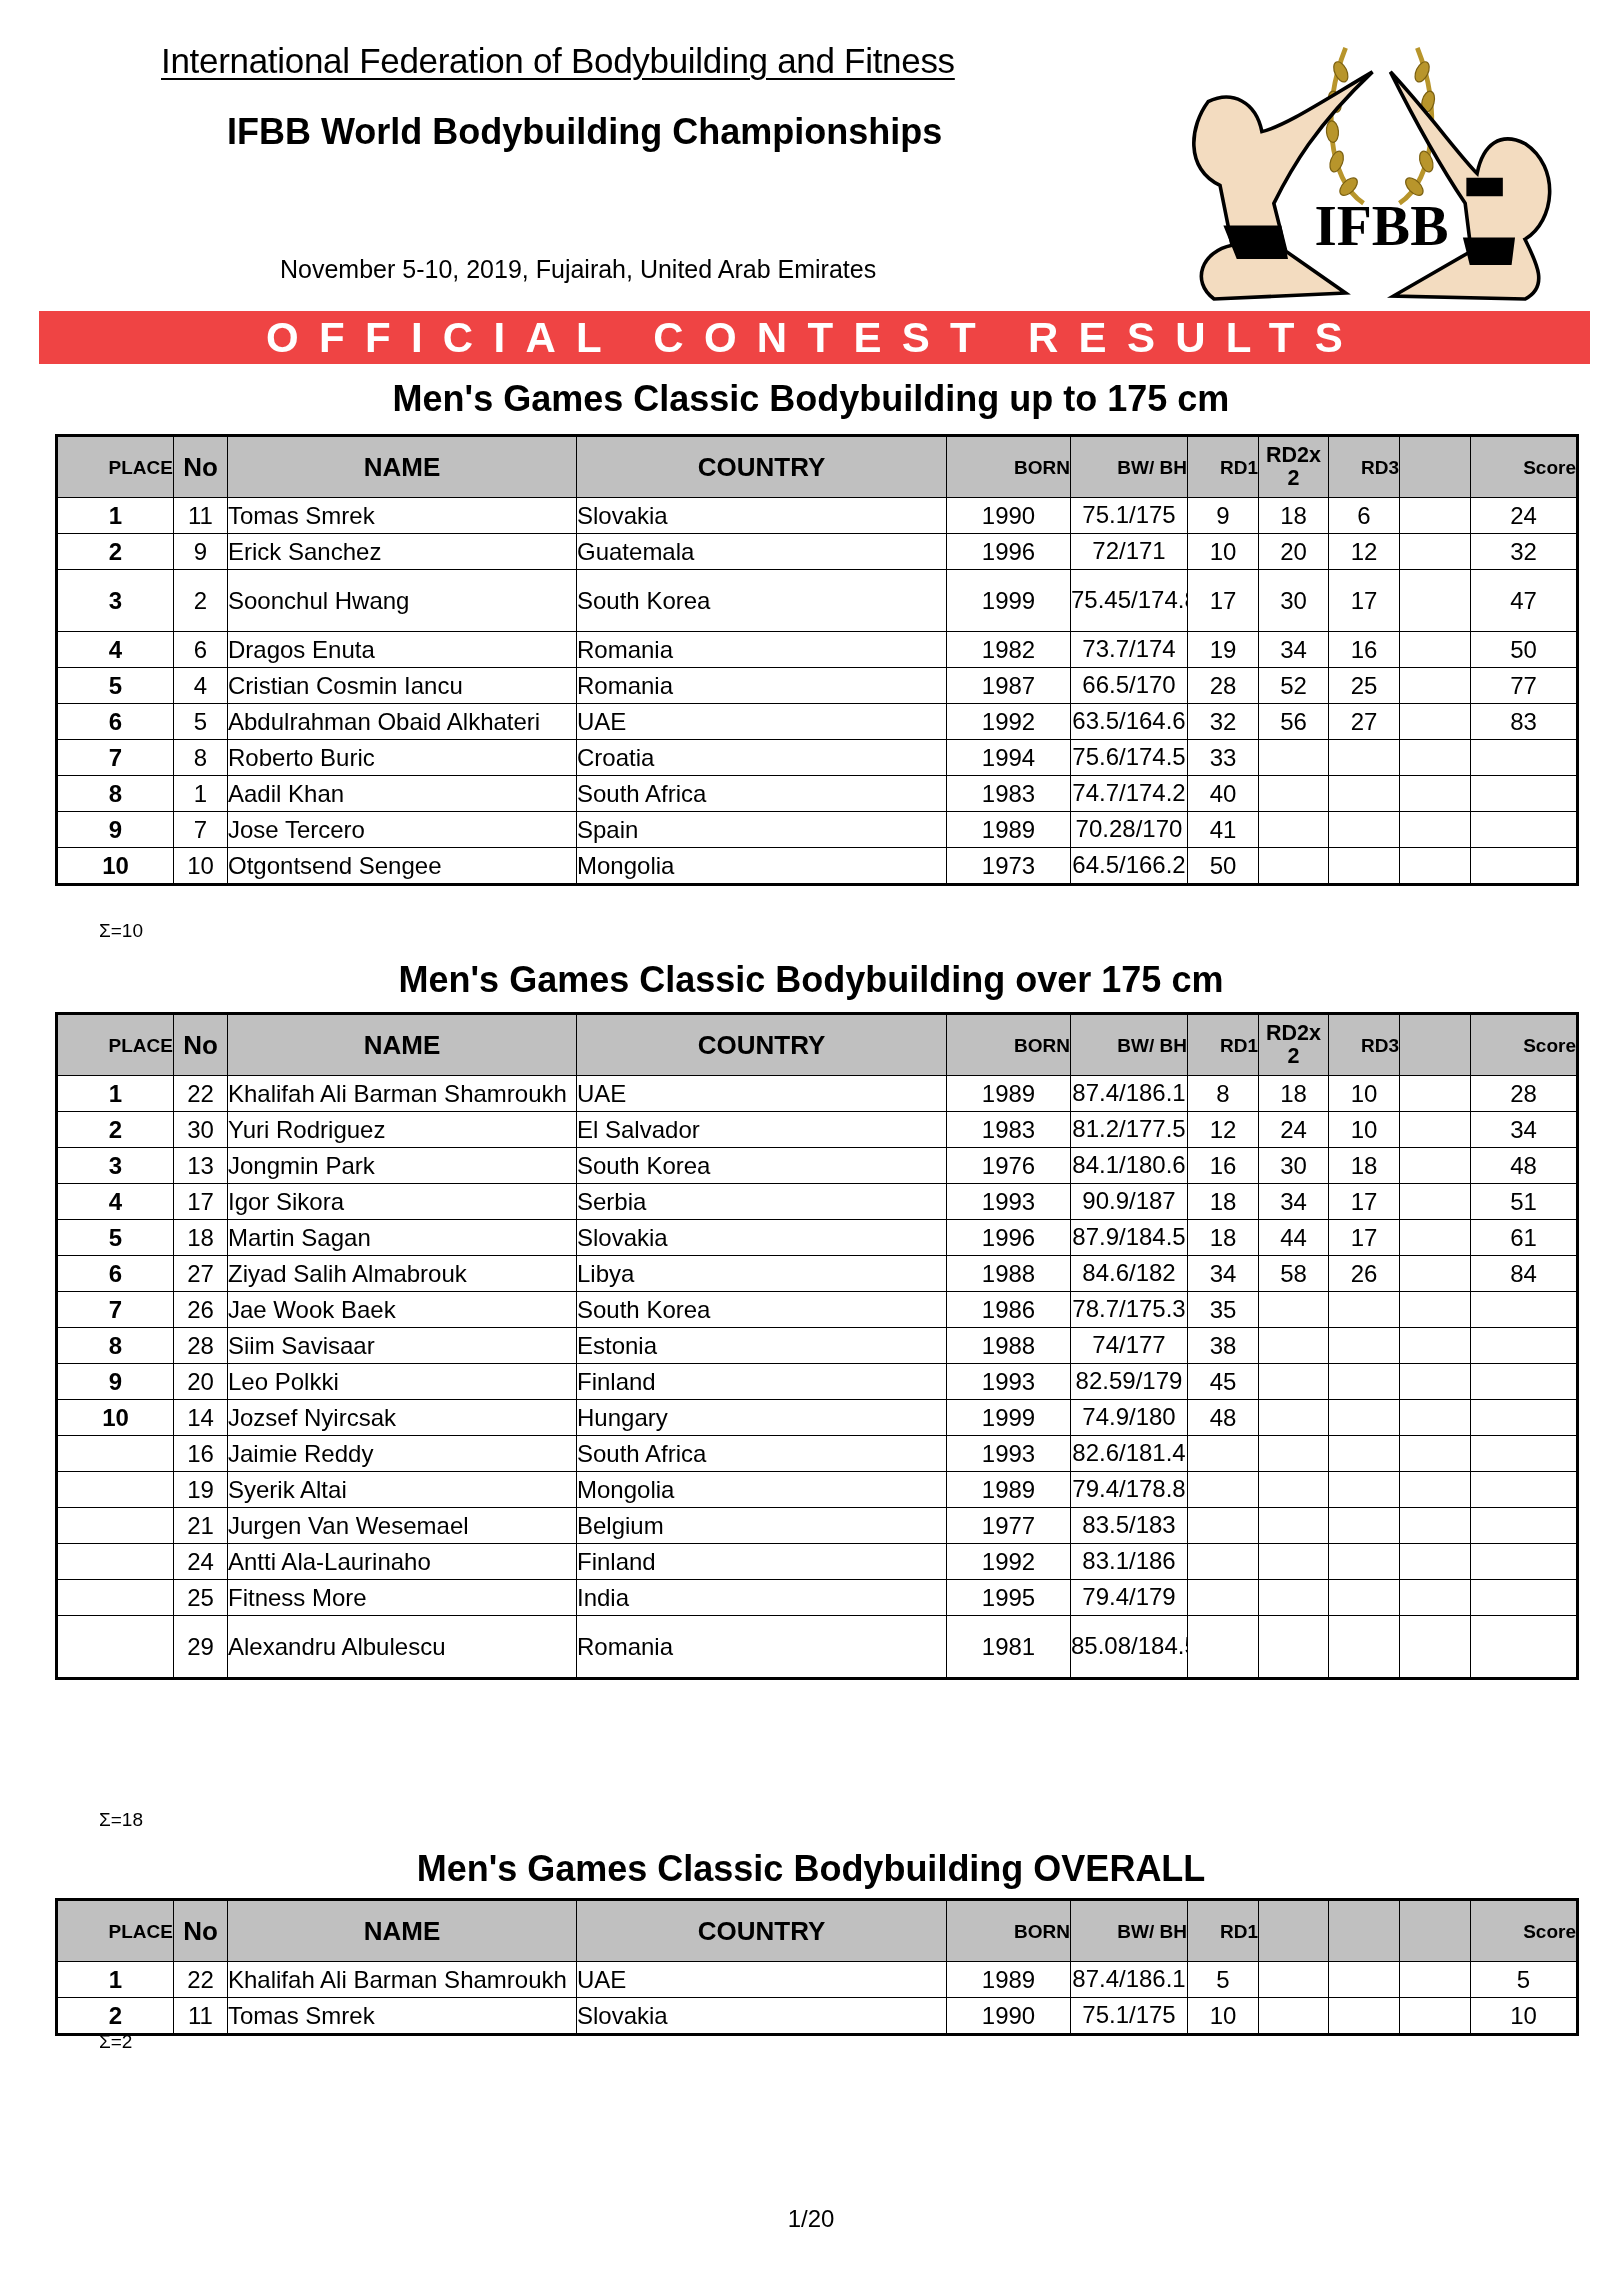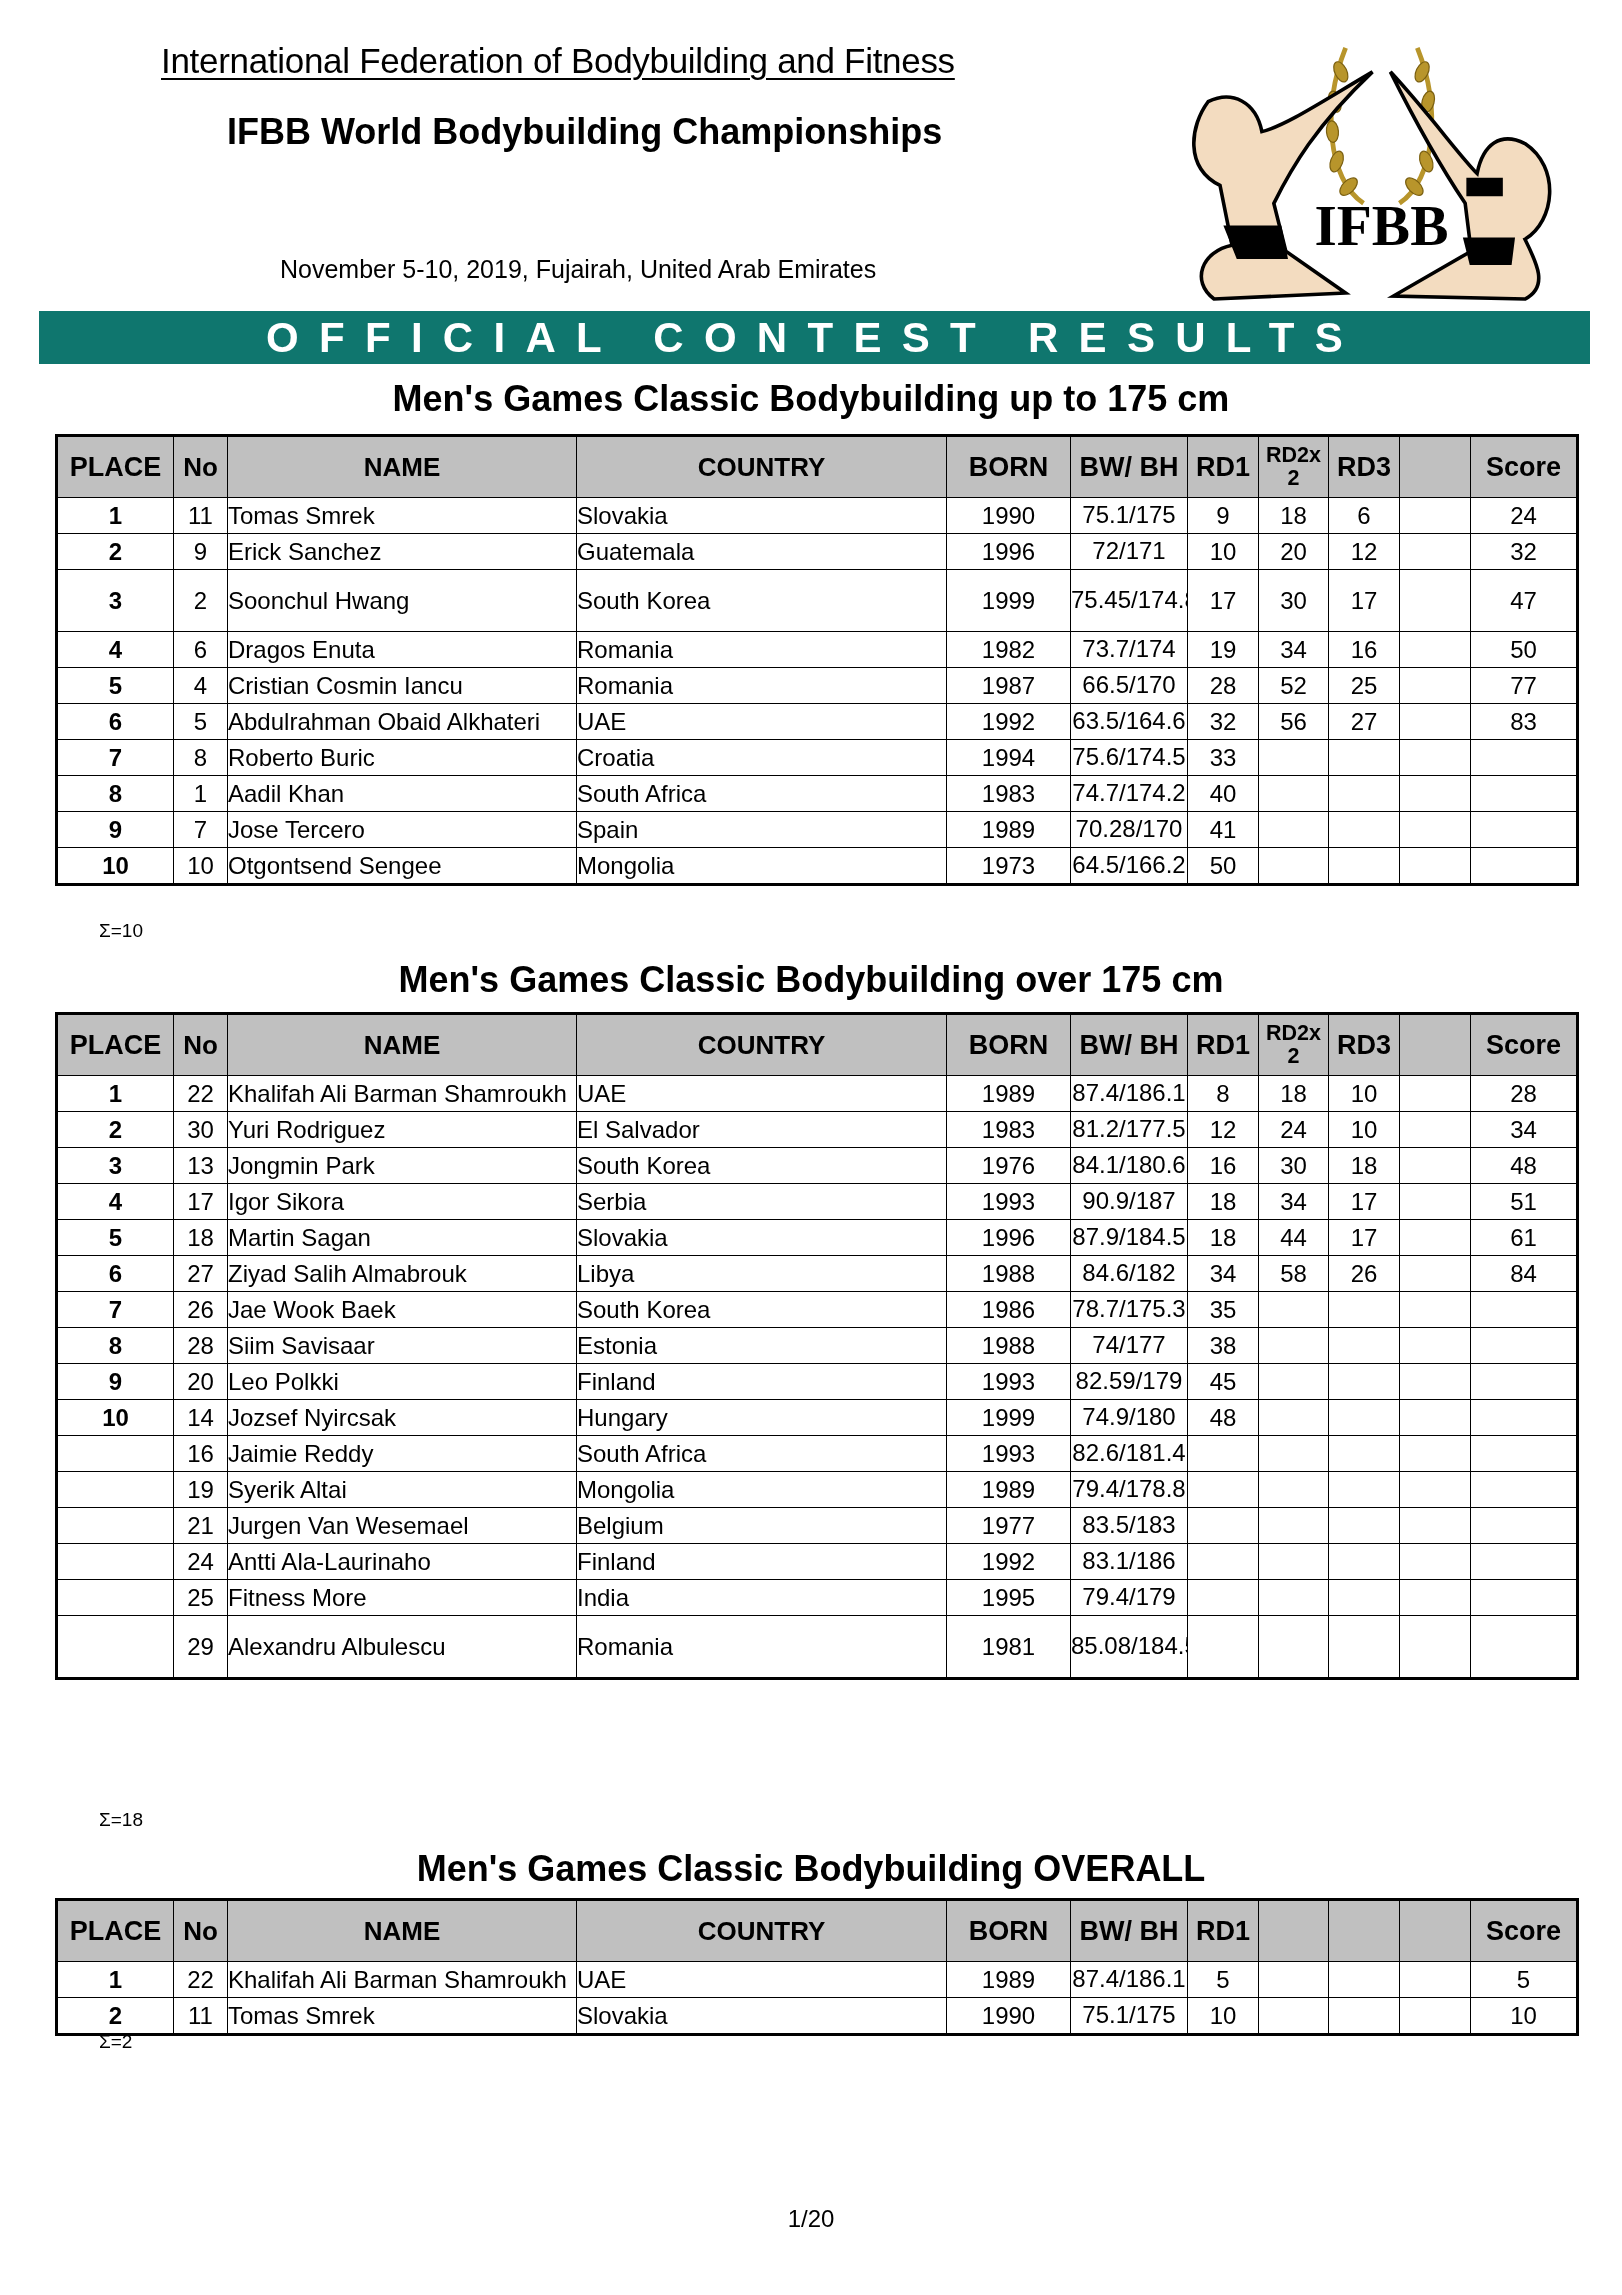--- a/index.html
+++ b/index.html
@@ -3,28 +3,28 @@
 <meta charset="utf-8">
 <style>
   html, body { margin: 0; padding: 0; background: #ffffff; }
   body { width: 1622px; height: 2295px; position: relative; overflow: hidden;
          font-family: "Liberation Sans", sans-serif; color: #000; }
   .abs { position: absolute; }
   #fed-title { left: 161px; top: 41px; font-size: 35px; text-decoration: underline; text-decoration-thickness: 2.4px; text-underline-offset: 4.8px; white-space: nowrap; letter-spacing: -0.3px; }
   #champ-title { left: 227px; top: 111px; font-size: 36px; font-weight: bold; white-space: nowrap; }
   #date-line { left: 280px; top: 255px; font-size: 25px; white-space: nowrap; }
   #logo { left: 1166px; top: 24px; width: 413px; height: 281px; }
-  #banner { left: 39px; top: 311px; width: 1551px; height: 53px; background: #0f766e; color: #fff;
+  #banner { left: 39px; top: 311px; width: 1551px; height: 53px; background: #ef4444; color: #fff;
             font-size: 42px; font-weight: bold; text-align: center; line-height: 53px; letter-spacing: 20.3px; white-space: nowrap; }
   .sec-title { left: 0; width: 1622px; text-align: center; font-size: 36px; font-weight: bold; white-space: nowrap; }
   table.res { position: absolute; left: 55px; width: 1519px; border-collapse: collapse; table-layout: fixed;
               border: 3px solid #000; }
   table.res th, table.res td { border: 1.8px solid #000; padding: 0; overflow: hidden; white-space: nowrap; }
   table.res th { background: #c0c0c0; font-weight: bold; height: 60px; font-size: 26px; line-height: 1; text-align: center; }
-  table.res th.small { font-size: 27px; }
+  table.res th.small { font-size: 19px; text-align: right; }
   table.res th.rd2 { font-size: 21.5px; line-height: 1.05; white-space: normal; }
   table.res td { height: 35px; font-size: 24px; vertical-align: middle; }
   table.res tr.tall td { height: 61px; }
   td.place { text-align: center; font-weight: bold; font-size: 25px; }
   td.no { text-align: center; font-size: 20.3px; vertical-align: top; padding-top: 2.4px; }
   td.name { padding-left: 9.6px; vertical-align: top; padding-top: 3.6px; }
   td.country { padding-left: 3.6px; vertical-align: top; padding-top: 3.6px; }
   td.born { text-align: center; vertical-align: top; padding-top: 3.6px; }
   td.bw { text-align: center; white-space: normal; line-height: 1.1; vertical-align: top; padding-top: 3.6px; }
   td.num { text-align: center; }

